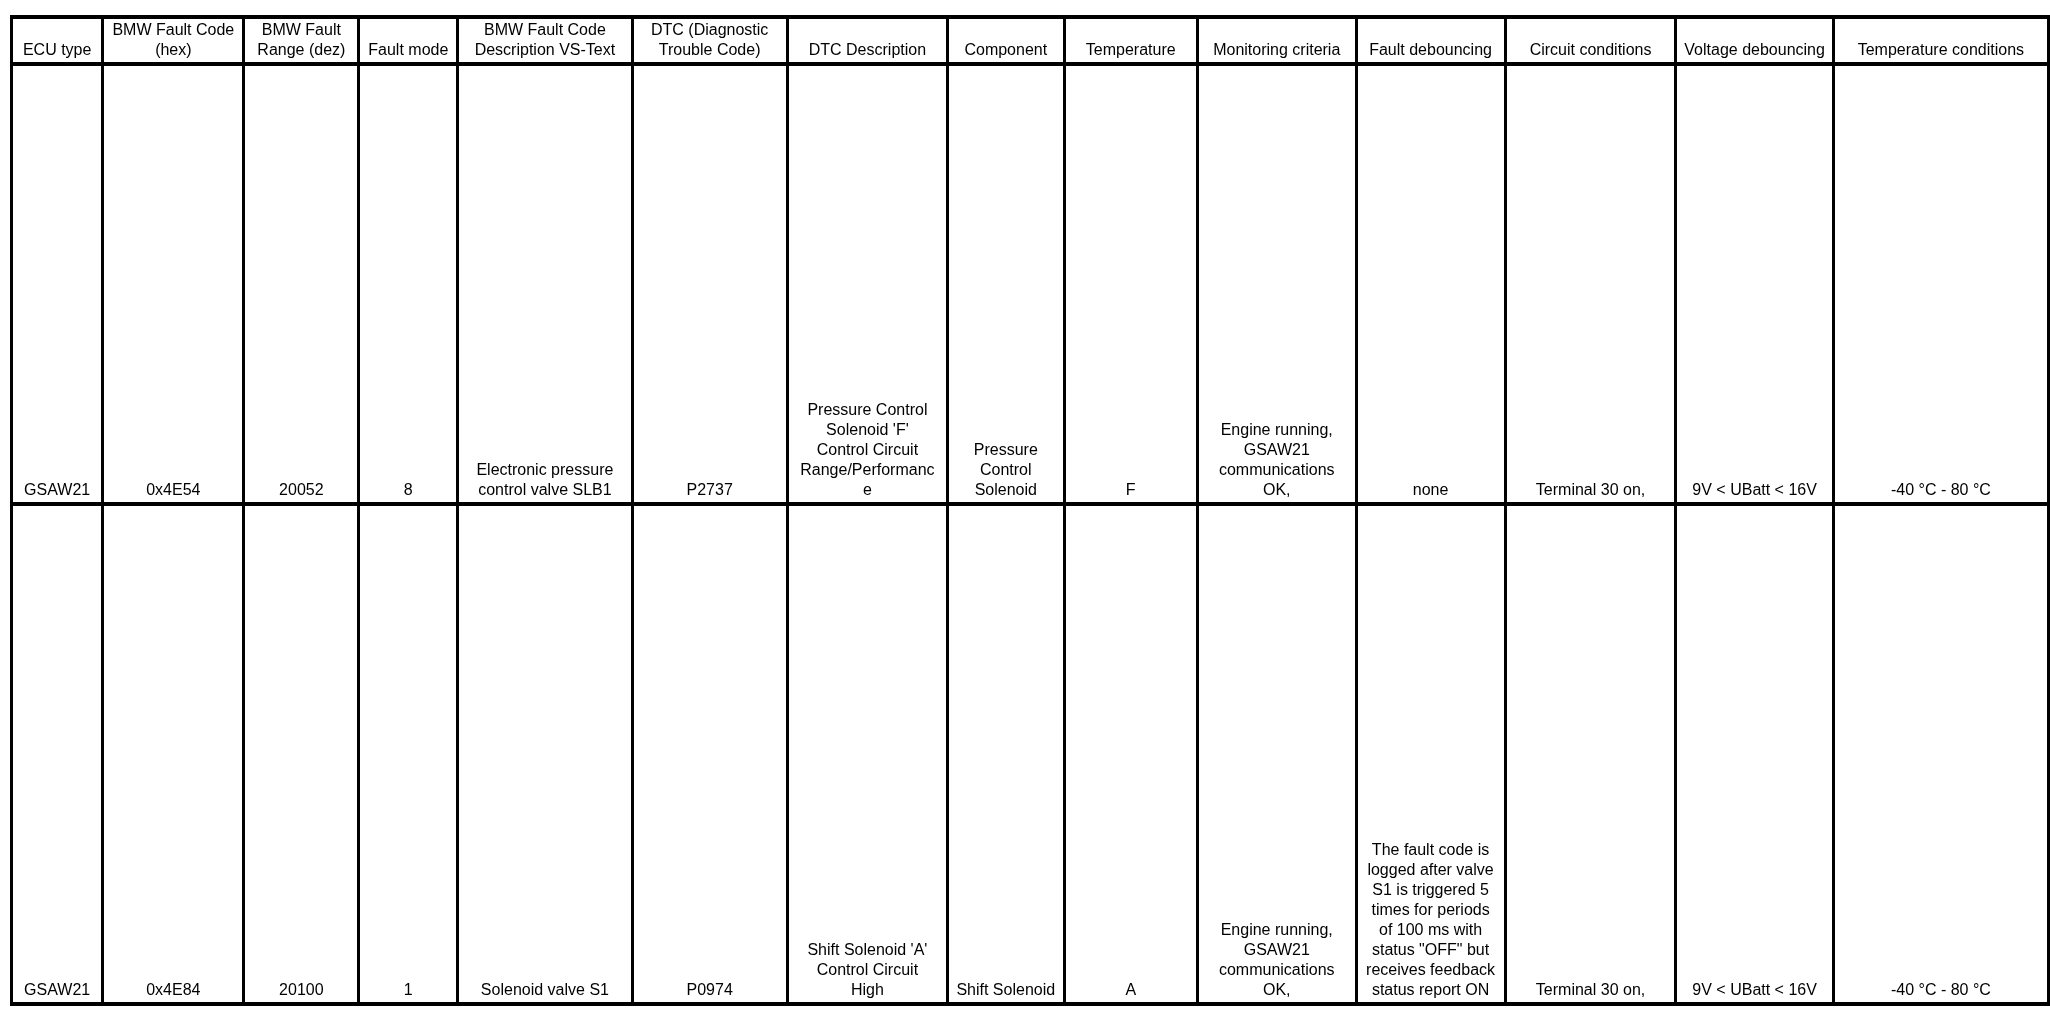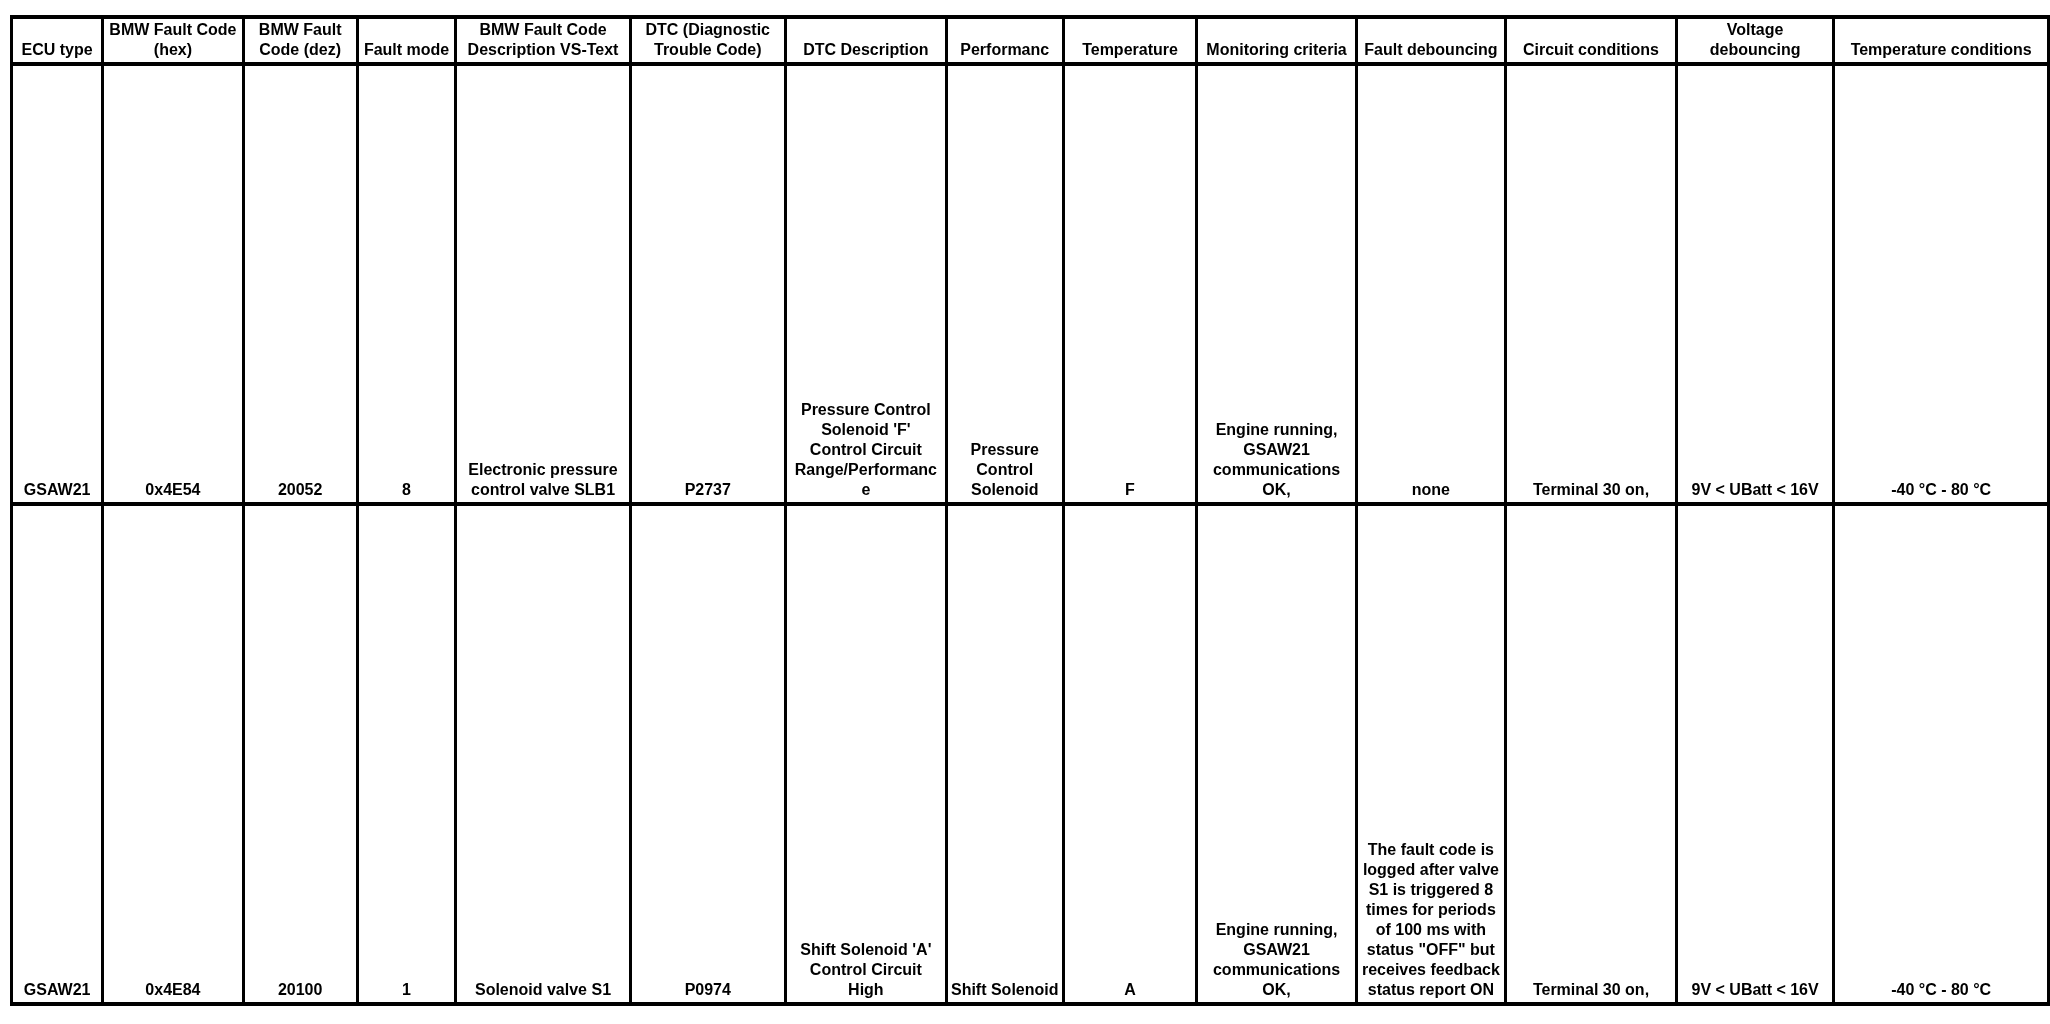--- a/index.html
+++ b/index.html
@@ -27,21 +27,21 @@
   table.fault-table th,
   table.fault-table td {
     border-left: 3px solid #000;
     border-right: 3px solid #000;
     border-top: 4px solid #000;
     border-bottom: 4px solid #000;
     vertical-align: bottom;
     text-align: center;
     font-size: 16px;
     line-height: 20px;
-    font-weight: bold;
+    font-weight: normal;
     white-space: pre-line;
     padding: 1px 3px 2px 3px;
     overflow: hidden;
     color: #000;
     background: #fff;
   }
 </style>
 </head>
 <body>
 
@@ -62,28 +62,28 @@
         <col style="width: 180px;">
         <col style="width: 164px;">
         <col style="width: 227px;">
       </colgroup>
     <thead>
       <tr style="height: 46px;">
           <th>ECU type</th>
           <th>BMW Fault Code
 (hex)</th>
           <th>BMW Fault
-Code (dez)</th>
+Range (dez)</th>
           <th>Fault mode</th>
           <th>BMW Fault Code
 Description VS-Text</th>
           <th>DTC (Diagnostic
 Trouble Code)</th>
           <th>DTC Description</th>
-          <th>Performanc</th>
+          <th>Component</th>
           <th>Temperature</th>
           <th>Monitoring criteria</th>
           <th>Fault debouncing</th>
           <th>Circuit conditions</th>
           <th>Voltage debouncing</th>
           <th>Temperature conditions</th>
         </tr>
     </thead>
     <tbody>
         <tr style="height: 440px;">
@@ -123,21 +123,21 @@
 Control Circuit
 High</td>
           <td>Shift Solenoid</td>
           <td>A</td>
           <td>Engine running,
 GSAW21
 communications
 OK,</td>
           <td>The fault code is
 logged after valve
-S1 is triggered 8
+S1 is triggered 5
 times for periods
 of 100 ms with
 status "OFF" but
 receives feedback
 status report ON</td>
           <td>Terminal 30 on,</td>
           <td>9V &lt; UBatt &lt; 16V</td>
           <td>-40 °C - 80 °C</td>
         </tr>
       </tbody>

